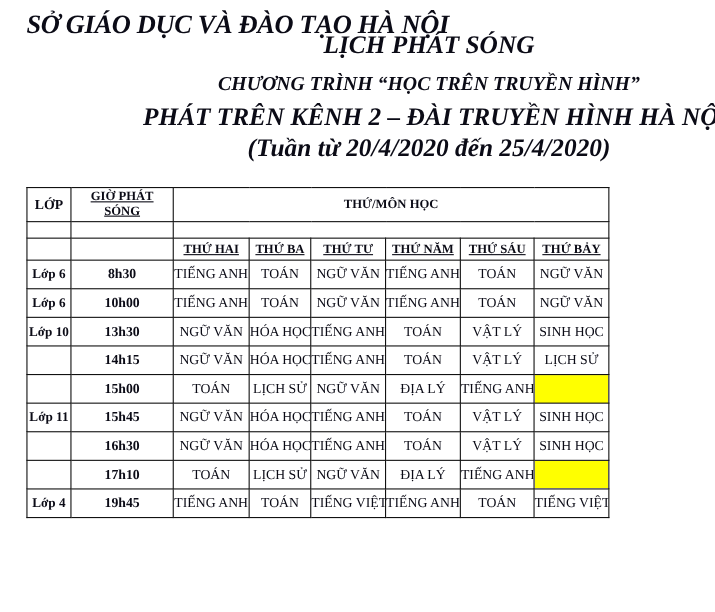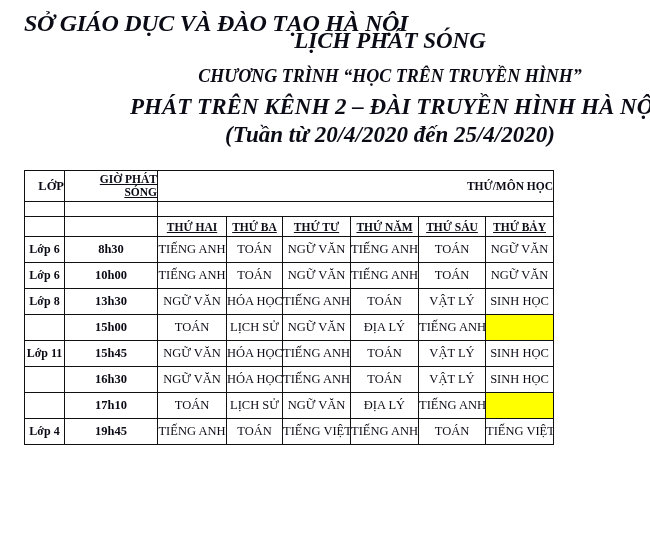--- a/index.html
+++ b/index.html
@@ -22,21 +22,21 @@
     width: 529px;
     font-family: "Liberation Serif", "DejaVu Serif", serif;
     font-size: 12.5px;
   }
   table.sched td {
     border: 1.5px solid #111;
     text-align: center; vertical-align: middle;
     padding: 0; overflow: hidden; white-space: nowrap;
     height: 25px;
   }
-  table.sched tr.r-head td { height: 30px; text-align: right; }
+  table.sched tr.r-head td { height: 30px; }
   table.sched tr.r-empty td { height: 14px; }
   table.sched tr.r-days td { height: 19px; text-decoration: underline; }
   td.b { font-weight: bold; }
   td.lop { font-weight: bold; font-size: 12px; text-align: left; padding-left: 3px; }
   td.subj { font-size: 12.5px; }
   td.hl { background: #ffff00; }
   .small-b { font-weight: bold; font-size: 11.5px; line-height: 13px; text-decoration: underline; }
 </style>
 </head>
 <body>
@@ -96,28 +96,38 @@
         <td class="lop">Lớp 6</td>
         <td class="b">10h00</td>
         <td class="subj">TIẾNG ANH</td>
         <td class="subj">TOÁN</td>
         <td class="subj">NGỮ VĂN</td>
         <td class="subj">TIẾNG ANH</td>
         <td class="subj">TOÁN</td>
         <td class="subj">NGỮ VĂN</td>
       </tr>
       <tr>
-        <td class="lop">Lớp 8</td>
+        <td class="lop">Lớp 10</td>
         <td class="b">13h30</td>
         <td class="subj">NGỮ VĂN</td>
         <td class="subj">HÓA HỌC</td>
         <td class="subj">TIẾNG ANH</td>
         <td class="subj">TOÁN</td>
         <td class="subj">VẬT LÝ</td>
         <td class="subj">SINH HỌC</td>
+      </tr>
+      <tr>
+        <td class="lop"></td>
+        <td class="b">14h15</td>
+        <td class="subj">NGỮ VĂN</td>
+        <td class="subj">HÓA HỌC</td>
+        <td class="subj">TIẾNG ANH</td>
+        <td class="subj">TOÁN</td>
+        <td class="subj">VẬT LÝ</td>
+        <td class="subj">LỊCH SỬ</td>
       </tr>
       <tr>
         <td class="lop"></td>
         <td class="b">15h00</td>
         <td class="subj">TOÁN</td>
         <td class="subj">LỊCH SỬ</td>
         <td class="subj">NGỮ VĂN</td>
         <td class="subj">ĐỊA LÝ</td>
         <td class="subj">TIẾNG ANH</td>
         <td class="subj hl" style="background: rgb(255, 255, 0);"></td>

